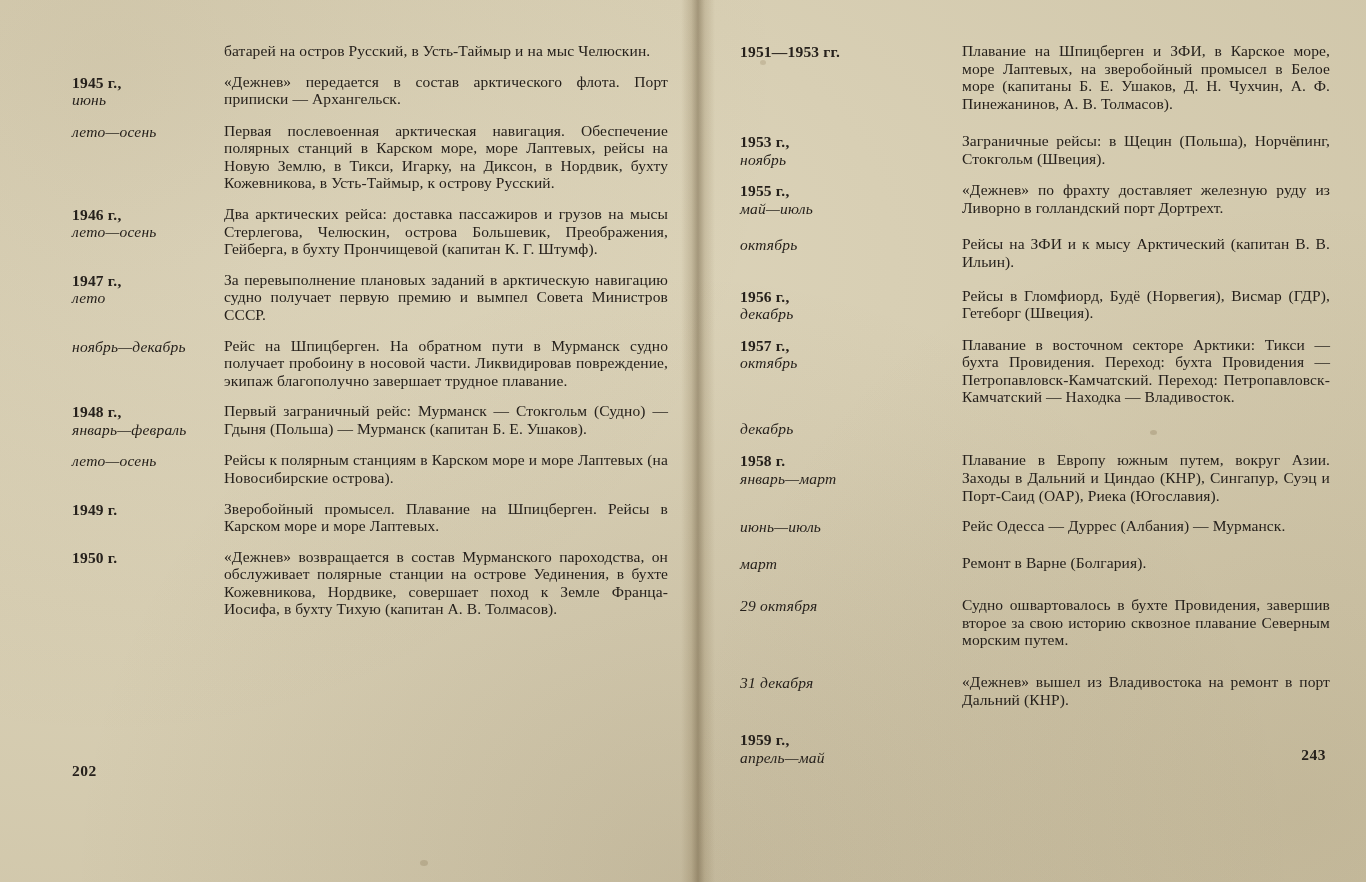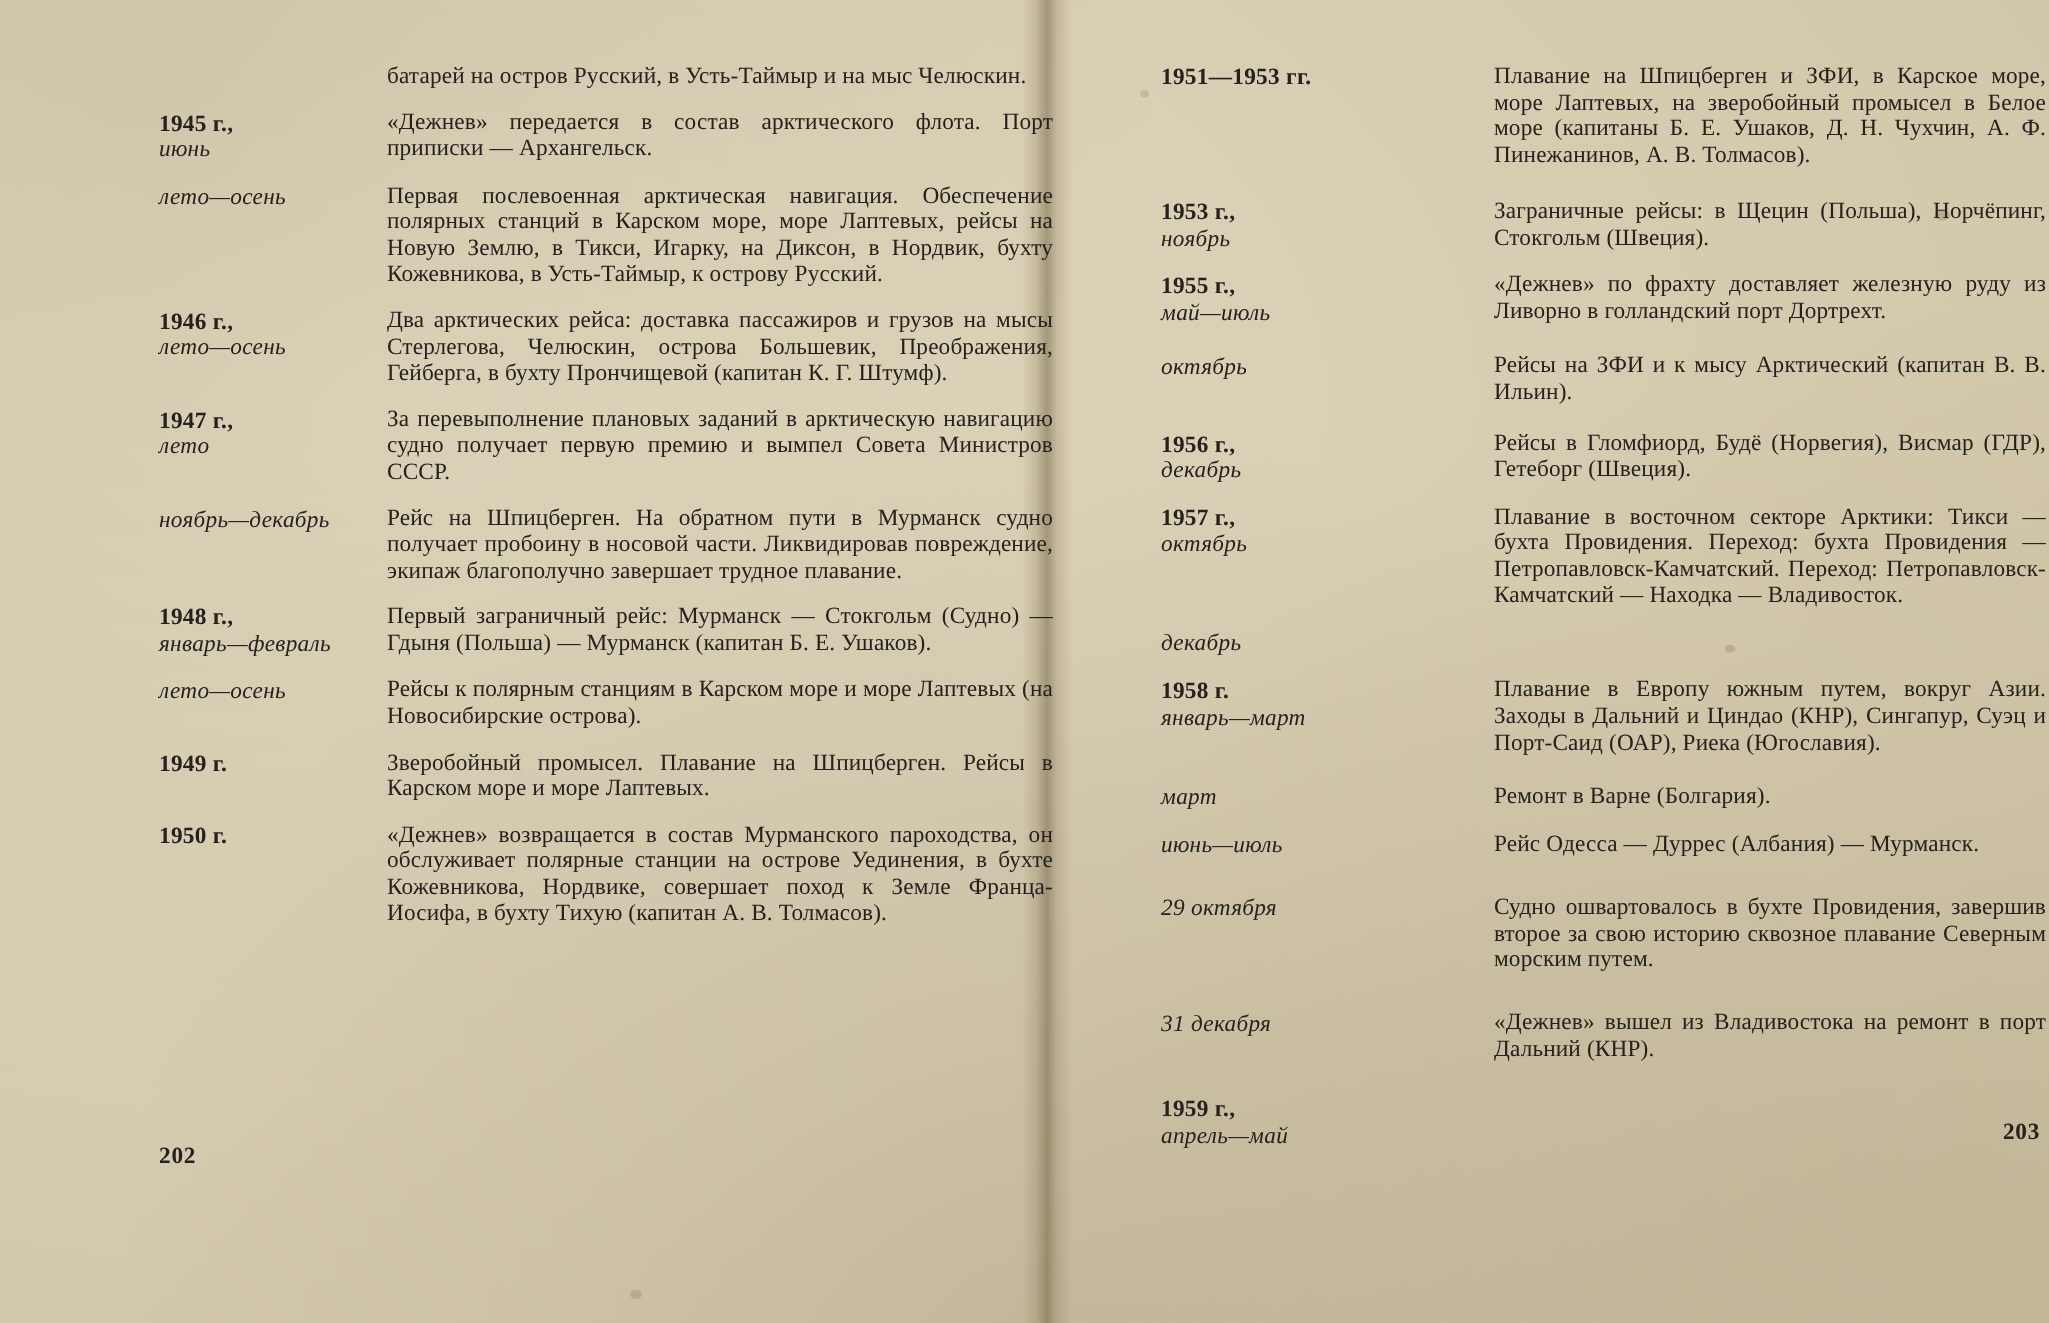--- a/index.html
+++ b/index.html
@@ -39,21 +39,20 @@
       rgba(120,100,64,0.22) 30%,
       rgba(90,72,42,0.42) 50%,
       rgba(120,100,64,0.20) 70%,
       rgba(130,112,76,0.00) 100%);
     pointer-events: none;
   }
   .page-col {
     position: absolute;
     top: 0;
     height: 822px;
-    margin-left: 34px;
   }
   .left-col { left: 0; width: 690px; }
   .right-col { left: 700px; width: 666px; }
 
   .entries {
     position: absolute;
     top: 42px;
   }
   .left-col .entries { left: 72px; width: 596px; }
   .right-col .entries { left: 40px; width: 590px; }
@@ -247,32 +246,32 @@
       </div>
 
       <div class="entry" style="margin-top:14px;">
         <div class="date-cell">
           <div class="date-line d-bold">1958 г.</div>
           <div class="date-line d-italic">январь—март</div>
         </div>
         <div class="text-cell">Плавание в Европу южным путем, вокруг Азии. Заходы в Дальний и Циндао (КНР), Сингапур, Суэц и Порт-Саид (ОАР), Риека (Югославия).</div>
       </div>
 
+      <div class="entry">
+        <div class="date-cell">
+          <div class="date-line d-italic">июнь—июль</div>
+        </div>
+        <div class="text-cell">Рейс Одесса — Дуррес (Албания) — Мурманск.</div>
+      </div>
+
       <div class="entry" style="margin-top:18px;">
         <div class="date-cell">
           <div class="date-line d-italic">март</div>
         </div>
         <div class="text-cell">Ремонт в Варне (Болгария).</div>
-      </div>
-
-      <div class="entry">
-        <div class="date-cell">
-          <div class="date-line d-italic">июнь—июль</div>
-        </div>
-        <div class="text-cell">Рейс Одесса — Дуррес (Албания) — Мурманск.</div>
       </div>
 
 
       <div class="entry" style="margin-top:24px;">
         <div class="date-cell">
           <div class="date-line d-italic">29 октября</div>
         </div>
         <div class="text-cell">Судно ошвартовалось в бухте Провидения, завершив второе за свою историю сквозное плавание Северным морским путем.</div>
       </div>
 
@@ -284,16 +283,16 @@
       </div>
 
       <div class="entry" style="margin-top:22px;">
         <div class="date-cell">
           <div class="date-line d-bold">1959 г.,</div>
           <div class="date-line d-italic">апрель—май</div>
         </div>
       </div>
 
     </div>
-    <div class="folio folio-right" style="bottom:58px;">203</div>
+    <div class="folio folio-right" style="bottom:58px;">243</div>
   </div>
 
 </div>
 
 </body></html>

